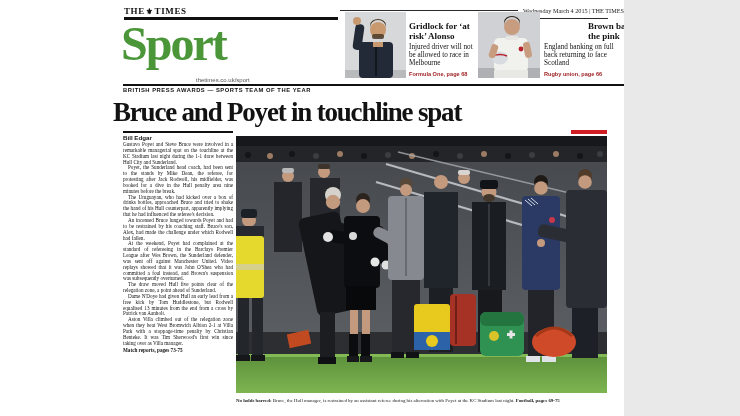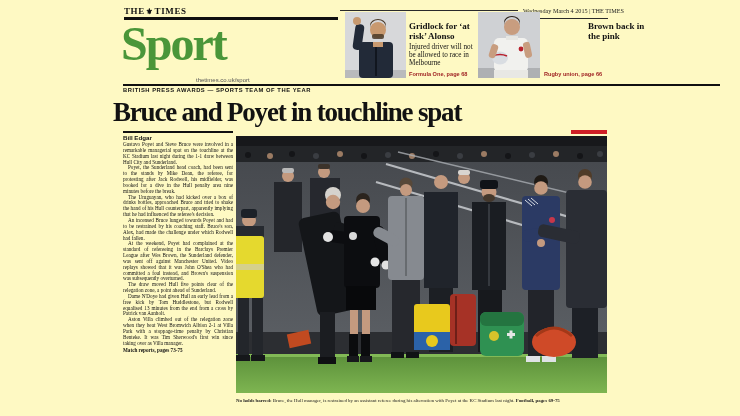--- a/index.html
+++ b/index.html
@@ -1,16 +1,16 @@
 <!DOCTYPE html>
 <html><head>
 <meta charset="utf-8">
 <style>
   html,body{margin:0;padding:0;background:#e9e9e9;}
-  #page{position:relative;width:740px;height:416px;background:#fef9c3;overflow:hidden;
+  #page{position:relative;width:624px;height:416px;background:#ffffff;overflow:hidden;
         font-family:"Liberation Serif", serif;color:#121212;}
   .abs{position:absolute;}
   
   #masthead{left:124px;top:6px;font-weight:bold;font-size:9px;letter-spacing:.6px;}
   #masthead .crest{font-size:8px;margin:0 1px;}
   #rule-masthead{left:124px;top:17px;width:214px;height:2.5px;background:#101010;}
   #sport-title{left:121px;top:14px;font-size:48px;font-weight:bold;color:#4a9639;
                letter-spacing:-2px;line-height:60px;}
   #site-url{left:196px;top:77px;font-size:6px;color:#555;font-family:"Liberation Sans",sans-serif;}
   
@@ -85,20 +85,21 @@
       <path d="M26 13 a8 8 0 0 1 16 0 l0 -3 a8 6 0 0 0 -16 0 z" fill="#2b2118"></path>
       <rect x="28" y="24" width="12" height="4" fill="#e6e6e2"></rect>
       <circle cx="43" cy="37" r="2.4" fill="#b8202c"></circle>
       <ellipse cx="22" cy="46" rx="8" ry="6.5" fill="#d9dde2"></ellipse>
       <path d="M15 44 Q22 41 29 44" stroke="#b8202c" stroke-width="1.6" fill="none"></path>
       <rect x="12" y="32" width="7" height="14" rx="3" fill="#c89d7f" transform="rotate(18 15 39)"></rect>
       <rect x="46" y="30" width="7" height="16" rx="3" fill="#c89d7f" transform="rotate(-12 49 38)"></rect>
     </svg>
   </div>
   <div class="abs teaser-head" style="left:544px;top:21px;width:60px;margin-left:44px;">Brown back in the pink</div>
+  <div class="abs teaser-body" style="left:544px;top:43px;width:70px;">England banking on full back returning to face Scotland</div>
   <div class="abs teaser-xref" style="left:544px;top:71px;width:78px;">Rugby union, page 66</div>
 
   <div class="abs" id="rule-strap"></div>
   <div class="abs" id="strapline">BRITISH PRESS AWARDS — SPORTS TEAM OF THE YEAR</div>
   <div class="abs" id="headline">Bruce and Poyet in touchline spat</div>
 
   <div class="abs" id="rule-col"></div>
   <div class="abs" id="byline">Bill Edgar</div>
   <div class="abs" id="article">
     <p>Gustavo Poyet and Steve Bruce were involved in a remarkable managerial spat on the touchline at the KC Stadium last night during the 1-1 draw between Hull City and Sunderland.</p>

